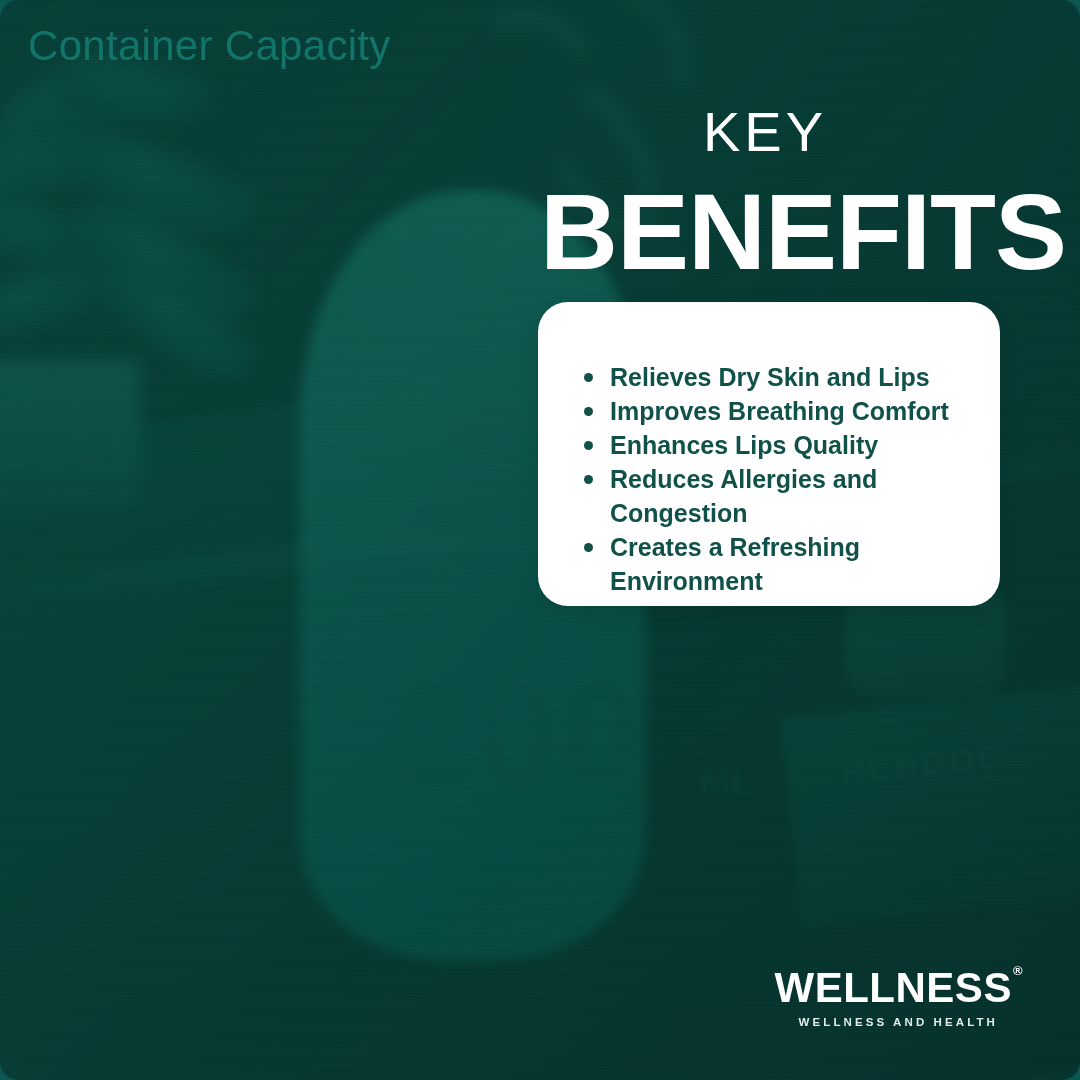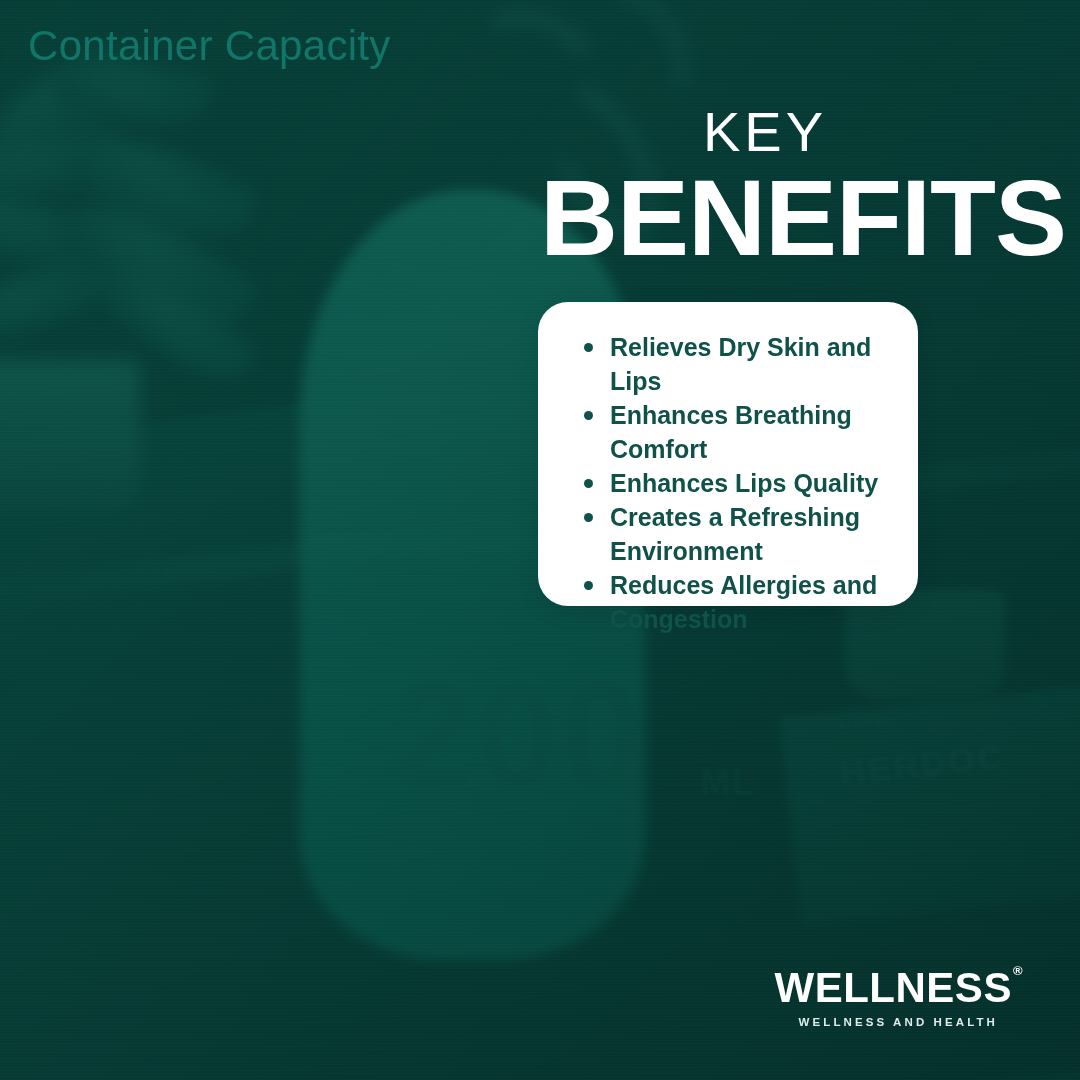--- a/index.html
+++ b/index.html
@@ -4,20 +4,21 @@
 <style>
   * { margin:0; padding:0; box-sizing:border-box; }
   html,body{ width:1080px; height:1080px; overflow:hidden; background:#0a5650; }
 
   .poster{
     position:relative;
     width:1080px; height:1080px;
     overflow:hidden;
     font-family:"Liberation Sans", sans-serif;
     background:#0b5d55;
+    border-radius:19px;
   }
 
   
   .bg-layer{ position:absolute; inset:0; }
 
   
   .bg-table{
     position:absolute; left:-10%; top:42%; width:130%; height:70%;
     background:linear-gradient(168deg,#0f6a60 0%,#0e6359 14%,#12726650 16%,#0d5d54 22%,#0c574f 55%,#0b5049 100%);
     transform:rotate(-7deg);
@@ -138,29 +139,29 @@
     position:absolute; left:540px; top:96px; width:450px;
     text-align:center; color:#ffffff;
   }
   .headline .key{
     display:block;
     font-size:56px; font-weight:300; letter-spacing:4px; line-height:1.05;margin-top:7px;
   }
   .headline .benefits{
     display:block;
     font-size:108px; font-weight:700; letter-spacing:-1px; line-height:1.0;
-    margin-top:2px;
+    margin-top:16px;
   }
 
   .card{
-    position:absolute; left:538px; top:302px; width:380px; height:304px;
+    position:absolute; left:538px; top:302px; width:462px; height:304px;
     background:#ffffff;
     border-radius:30px;
     box-shadow:0 6px 22px rgba(0,0,0,.10);
-    padding:28px 34px 30px 42px;
+    padding:58px 34px 30px 42px;
   }
   .card ul{ list-style:none; }
   .card li{
     position:relative;
     color:#10514a;
     font-size:25px; font-weight:700; line-height:34px;
     padding-left:30px;
     margin-bottom:0;
   }
   .card li::before{
@@ -236,24 +237,24 @@
   <div class="watermark">Container Capacity</div>
 
   <div class="headline">
     <span class="key">KEY</span>
     <span class="benefits">BENEFITS</span>
   </div>
 
   <div class="card">
     <ul>
       <li>Relieves Dry Skin and Lips</li>
-      <li>Enhances Breathing Comfort</li>
+      <li>Improves Breathing Comfort</li>
       <li>Enhances Lips Quality</li>
+      <li>Reduces Allergies and Congestion</li>
       <li>Creates a Refreshing Environment</li>
-      <li>Reduces Allergies and Congestion</li>
     </ul>
   </div>
 
   <div class="logo">
     <span class="brand"><span>WELLNESS</span><span class="reg">®</span></span>
     <span class="tagline">WELLNESS AND HEALTH</span>
   </div>
 
 </div>
 

